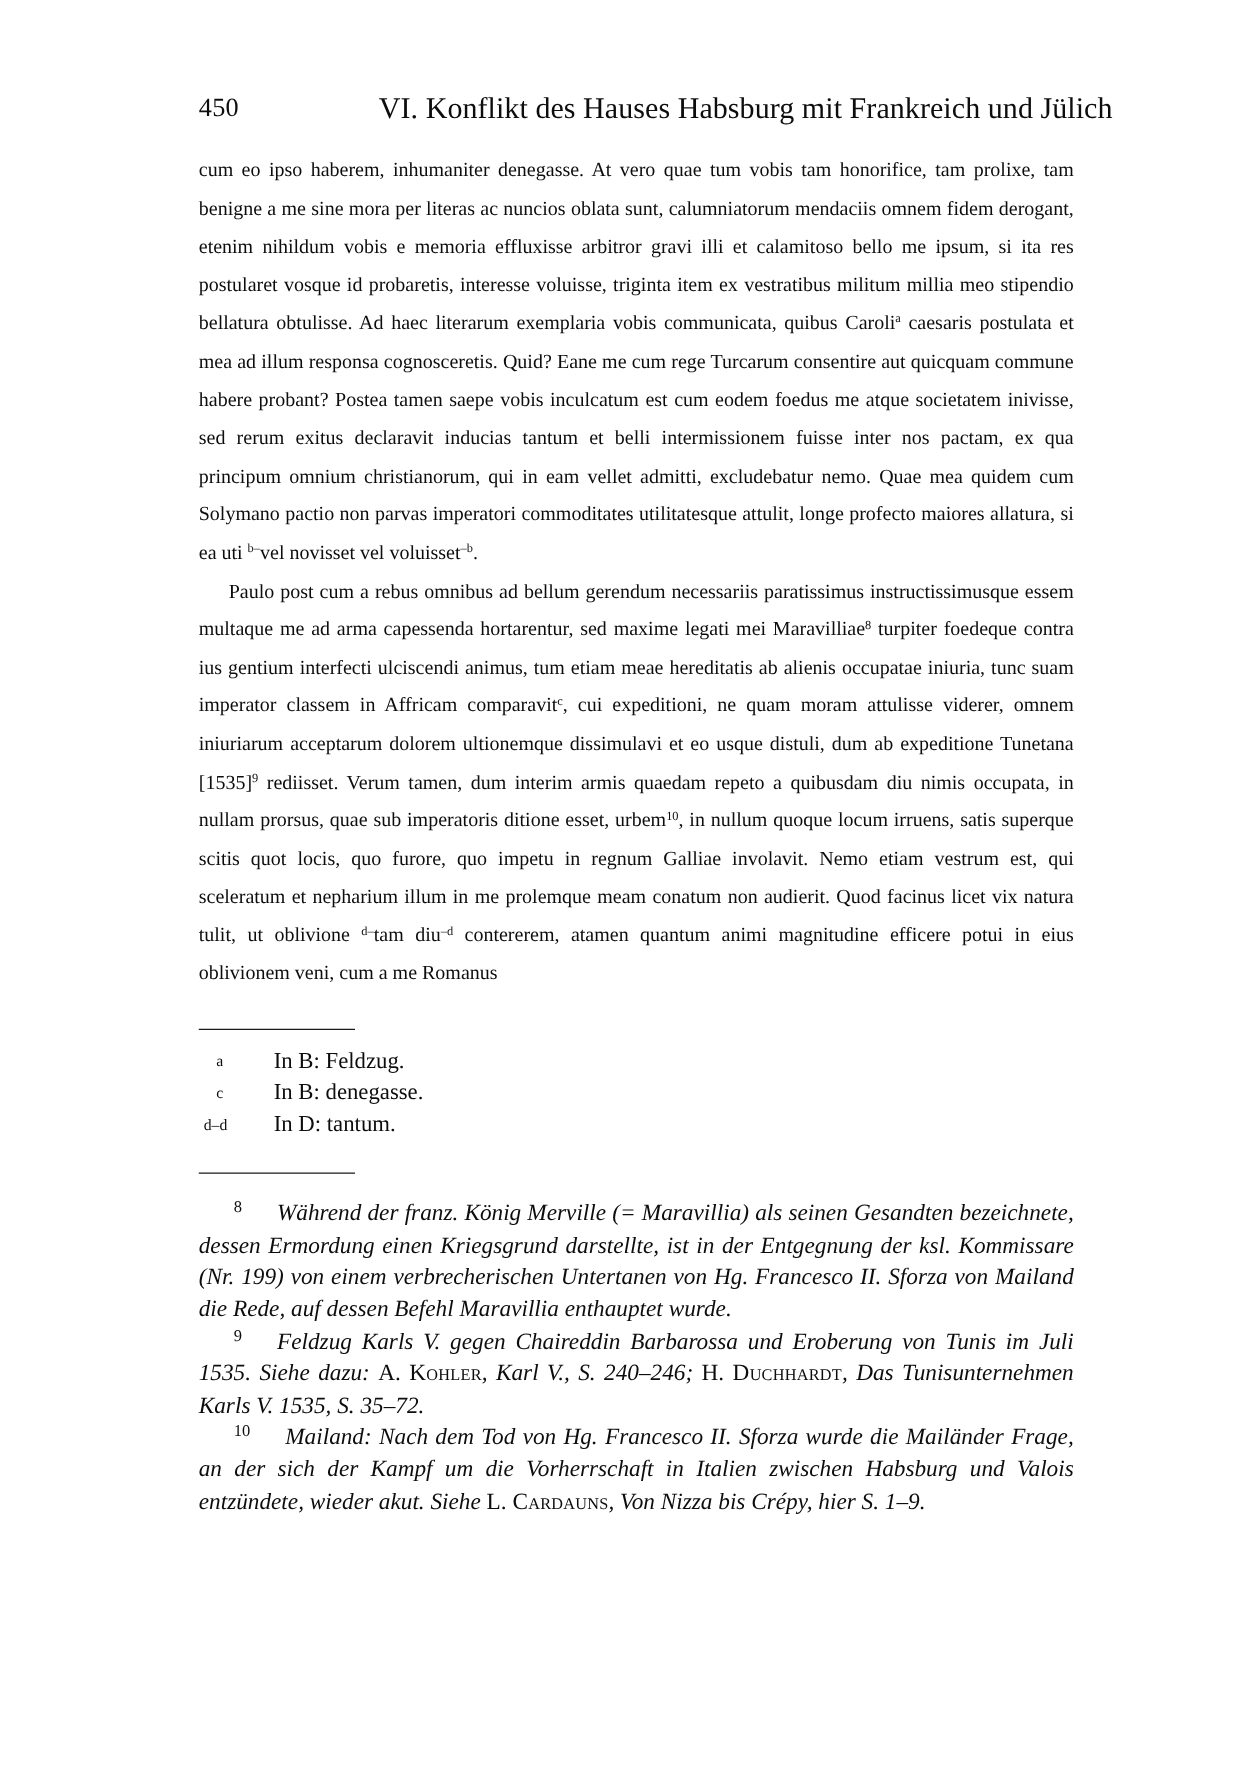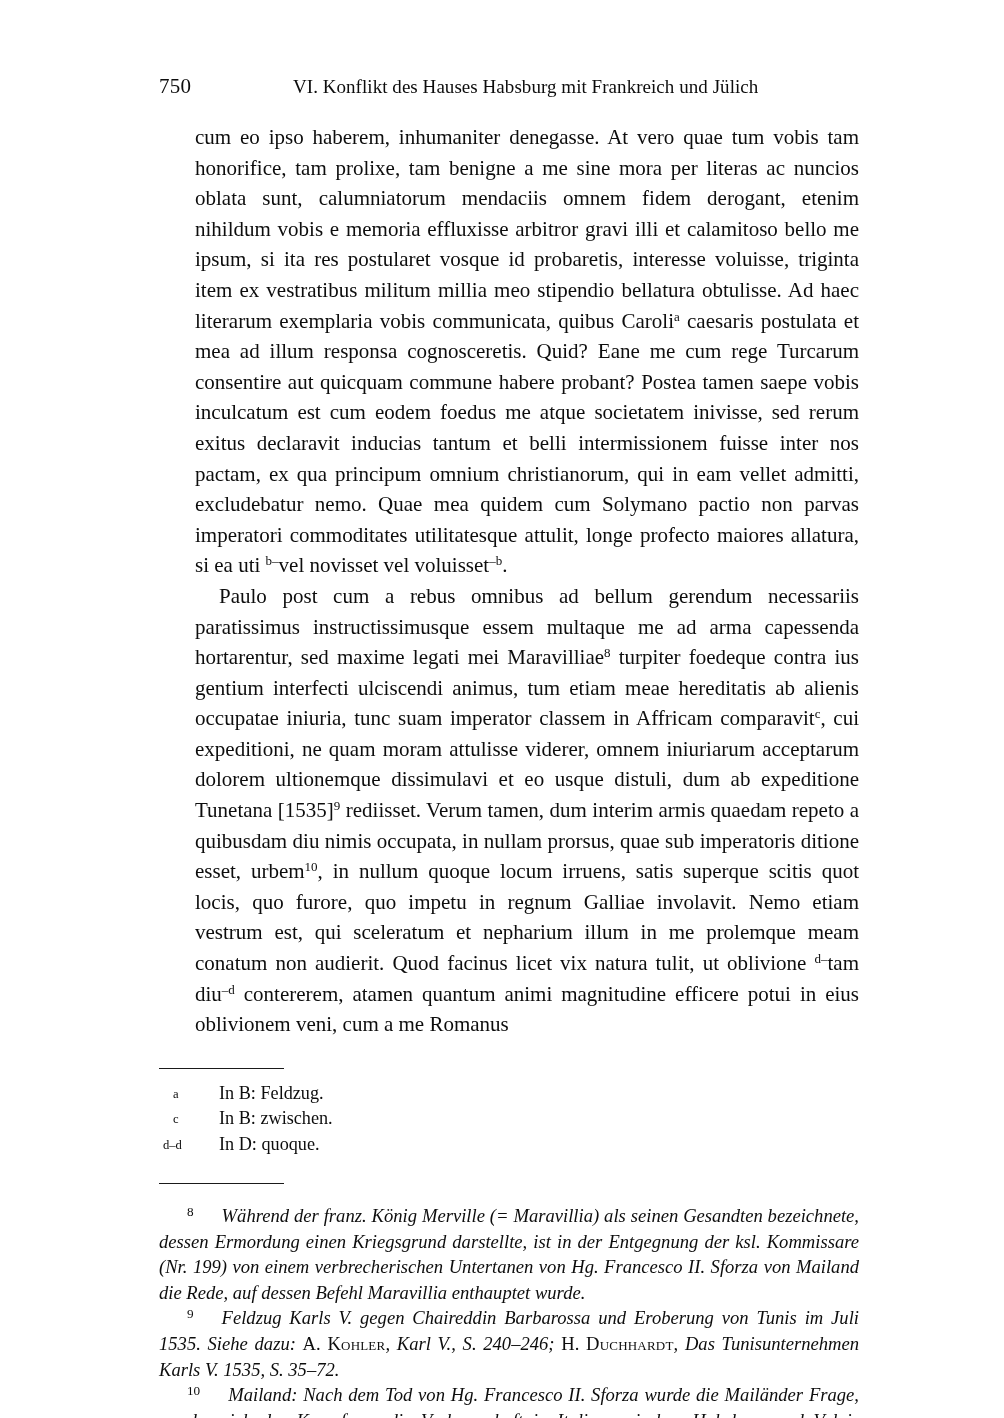--- a/index.html
+++ b/index.html
@@ -40,35 +40,34 @@
   }
   .folio {
     position: absolute;
     left: 0;
     top: 0;
     font-size: 21px;
     letter-spacing: 0.2px;
   }
   .runhead-title {
     position: absolute;
-    left: 134px;
+    left: 144px;
     top: 1px;
-    font-size: 19px;
+    font-size: 24px;
     letter-spacing: 0.05px;
   }
 
   
   .bodytext {
     margin-top: 10px;
-    font-size: 21px;
+    font-size: 16px;
     line-height: 30.6px;
     text-align: justify;
     text-justify: inter-word;
     hyphens: none;
-    margin-left: 36px;
   }
   .bodytext p {
     margin: 0;
     text-indent: 0;
   }
   .bodytext p.indent {
     text-indent: 24px;
   }
   sup {
     font-size: 0.62em;
@@ -144,21 +143,21 @@
   }
   .rm { font-style: normal; }
 </style>
 </head>
 <body>
 
 <div class="page">
   <div class="content">
 
     <div class="runhead">
-      <span class="folio">750</span>
+      <span class="folio">450</span>
       <span class="runhead-title">VI. Konflikt des Hauses Habsburg mit Frankreich und Jülich</span>
     </div>
 
     <div class="bodytext">
 
       <p><span>cum eo ipso haberem, inhumaniter denegasse. At vero quae tum vobis tam honorifice, tam prolixe, tam benigne a me sine mora per literas ac nuncios oblata sunt, calumniatorum mendaciis omnem fidem derogant, etenim nihildum vobis e memoria effluxisse arbitror gravi illi et calamitoso bello me ipsum, si ita res postularet vosque id probaretis, interesse voluisse, triginta item ex vestratibus militum millia meo stipendio bellatura obtulisse. Ad haec literarum exemplaria vobis communicata, quibus Caroli</span><sup>a</sup><span> caesaris postulata et mea ad illum responsa cognosceretis. Quid? Eane me cum rege Turcarum consentire aut quicquam commune habere probant? Postea tamen saepe vobis inculcatum est cum eodem foedus me atque societatem inivisse, sed rerum exitus declaravit inducias tantum et belli intermissionem fuisse inter nos pactam, ex qua principum omnium christianorum, qui in eam vellet admitti, excludebatur nemo. Quae mea quidem cum Solymano pactio non parvas imperatori commoditates utilitatesque attulit, longe profecto maiores allatura, si ea uti </span><span class="mk">b–</span><span>vel novisset vel voluisset</span><span class="mk">–b</span><span>.</span></p>
 
       <p class="indent"><span>Paulo post cum a rebus omnibus ad bellum gerendum necessariis paratissimus instructissimusque essem multaque me ad arma capessenda hortarentur, sed maxime legati mei Maravilliae</span><sup>8</sup><span> turpiter foedeque contra ius gentium interfecti ulciscendi animus, tum etiam meae hereditatis ab alienis occupatae iniuria, tunc suam imperator classem in Affricam comparavit</span><sup>c</sup><span>, cui expeditioni, ne quam moram attulisse viderer, omnem iniuriarum acceptarum dolorem ultionemque dissimulavi et eo usque distuli, dum ab expeditione Tunetana </span><span class="it">[1535]</span><sup>9</sup><span> rediisset. Verum tamen, dum interim armis quaedam repeto a quibusdam diu nimis occupata, in nullam prorsus, quae sub imperatoris ditione esset, urbem</span><sup>10</sup><span>, in nullum quoque locum irruens, satis superque scitis quot locis, quo furore, quo impetu in regnum Galliae involavit. Nemo etiam vestrum est, qui sceleratum et nepharium illum in me prolemque meam conatum non audierit. Quod facinus licet vix natura tulit, ut oblivione </span><span class="mk">d–</span><span>tam diu</span><span class="mk">–d</span><span> contererem, atamen quantum animi magnitudine efficere potui in eius oblivionem veni, cum a me Romanus</span></p>
 
     </div>
@@ -170,26 +169,26 @@
     <div class="apparatus">
 
       <div class="app-line">
         <span class="app-sig">a</span>
         <span class="app-body"><span class="it">In B:</span><span> Feldzug.</span></span>
       </div>
 
 
       <div class="app-line">
         <span class="app-sig">c</span>
-        <span class="app-body"><span class="it">In B:</span><span> zwischen.</span></span>
+        <span class="app-body"><span class="it">In B:</span><span> denegasse.</span></span>
       </div>
 
       <div class="app-line">
         <span class="app-sig wide">d–d</span>
-        <span class="app-body"><span class="it">In D:</span><span> quoque.</span></span>
+        <span class="app-body"><span class="it">In D:</span><span> tantum.</span></span>
       </div>
 
     </div>
 
     <div style="margin-top:26px;">
       <div class="rule"></div>
     </div>
 
     <div class="fn-block">
 

